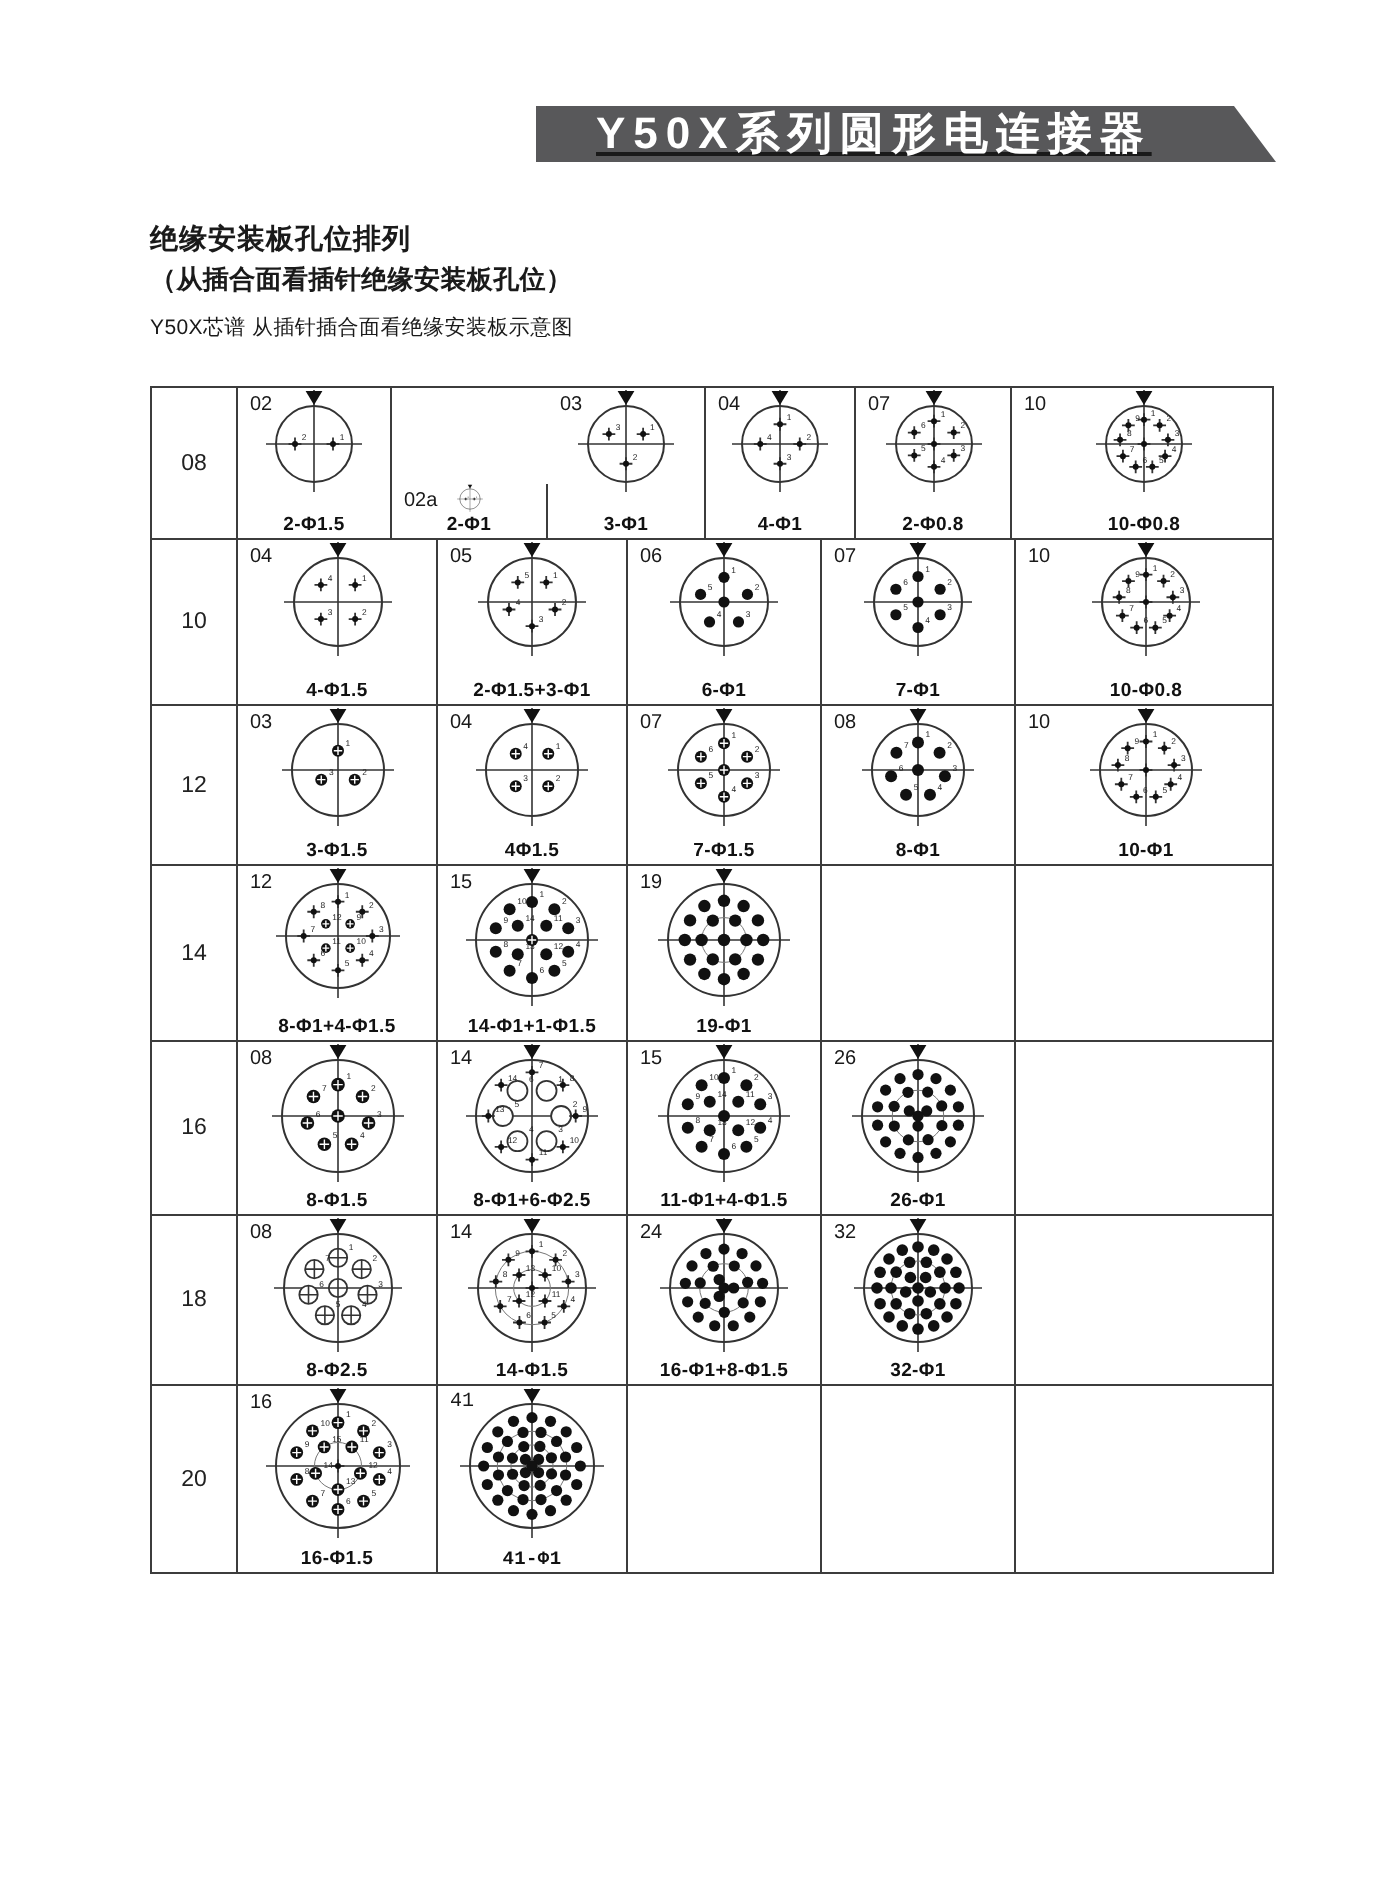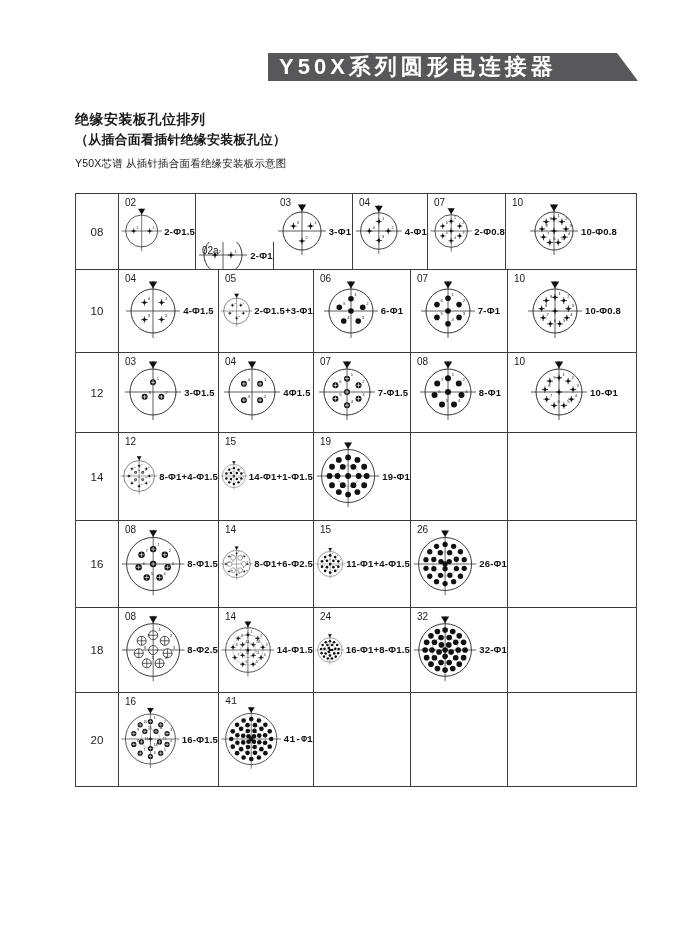--- a/index.html
+++ b/index.html
@@ -5,21 +5,21 @@
   html,body{margin:0;padding:0;}
   body{
     width:700px;height:950px;position:relative;background:#ffffff;
     font-family:"Liberation Sans","DejaVu Sans",sans-serif;color:#1a1a1a;
     overflow:hidden;
   }
   .banner{
     position:absolute;left:268px;top:53px;width:370px;height:28px;
     background:#58585a;
     clip-path:polygon(0 0, calc(100% - 21px) 0, 100% 100%, 0 100%);
-    display:flex;align-items:center;padding-left:11px;box-sizing:border-box;
+    display:flex;align-items:center;padding-left:30px;box-sizing:border-box;text-decoration:underline;
   }
   .banner .banner-text{
     color:#ffffff;font-size:22px;font-weight:bold;letter-spacing:4px;
     white-space:nowrap;line-height:1;
   }
   .doc-title{position:absolute;left:75px;top:111px;font-size:14px;font-weight:bold;letter-spacing:0.5px;}
   .doc-subtitle{position:absolute;left:75px;top:131px;font-size:13px;font-weight:bold;letter-spacing:0.2px;}
   .doc-note{position:absolute;left:75px;top:157px;font-size:10.5px;letter-spacing:0.2px;}
   .tbl{
     position:absolute;left:75px;top:193px;width:562px;
@@ -27,21 +27,21 @@
   }
   .trow{display:flex;border-bottom:1px solid #3c3c3c;box-sizing:border-box;}
   .trow:last-child{border-bottom:none;}
   .hcell{
     display:flex;align-items:center;justify-content:center;
     font-size:11.5px;color:#222;border-right:1px solid #3c3c3c;box-sizing:border-box;
     flex:none;
   }
   .cell{
     position:relative;border-right:1px solid #3c3c3c;box-sizing:border-box;flex:none;
-    display:flex;flex-direction:row;align-items:center;justify-content:center;
+    display:flex;flex-direction:column;align-items:center;justify-content:space-between;
     padding-bottom:1px;overflow:hidden;
   }
   .cell:last-child{border-right:none;}
   .code{position:absolute;top:3px;left:6px;font-size:10px;color:#1a1a1a;}
   .caption{font-size:9.5px;font-weight:bold;color:#111;letter-spacing:0.2px;line-height:11px;white-space:nowrap;}
   svg{display:block;}
 </style>
 </head>
 <body>
 

